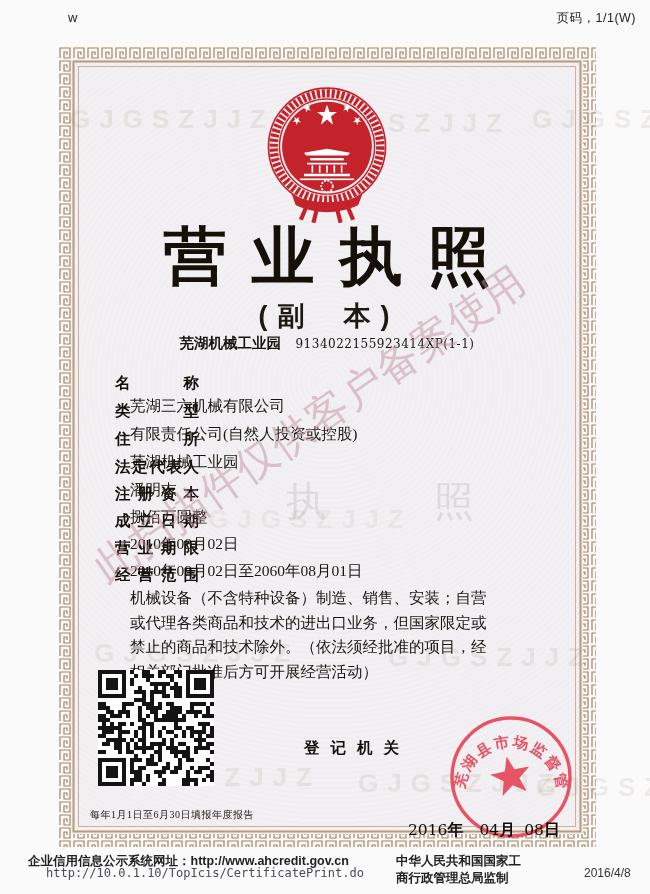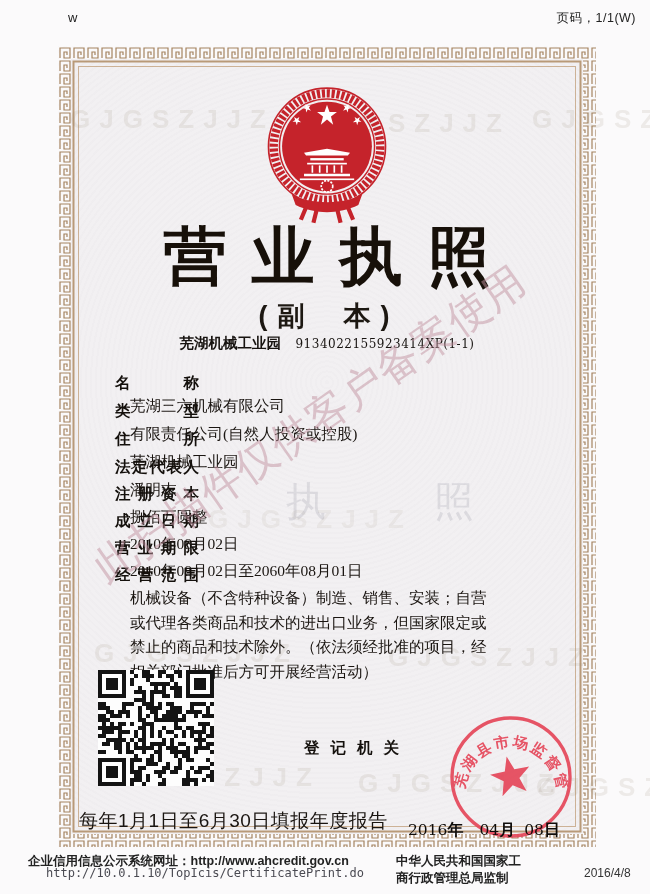--- a/index.html
+++ b/index.html
@@ -51,22 +51,22 @@
     letter-spacing:11px;color:#14100c;white-space:nowrap;}
 
   .stamp{position:absolute;left:382px;top:660px;width:142px;height:142px;opacity:.92;}
 
   .date-line{position:absolute;left:350px;top:742px;white-space:nowrap;z-index:6;color:#0e0c0a;margin-top:32px;}
   .date-line .num{font-size:15.5px;font-family:"DejaVu Serif","Liberation Serif",serif;}
   .date-line .unit{font-size:16px;font-weight:bold;}
   .date-line .gap1{display:inline-block;width:16px;}
   .date-line .gap2{display:inline-block;width:9px;}
 
-  .annual-note{position:absolute;left:21px;top:762px;font-size:19px;color:#1a1511;
-    font-family:Liberation Sans, sans-serif;letter-spacing:.5px;}
+  .annual-note{position:absolute;left:32px;top:762px;font-size:10px;color:#1a1511;
+    font-family:Liberation Serif, serif;letter-spacing:.5px;}
 
   .diag-wm{position:absolute;left:-6px;top:350px;width:516px;text-align:center;
     font-size:42px;font-weight:500;letter-spacing:1px;color:rgba(194,146,160,.5);
     transform:rotate(-35deg);pointer-events:none;z-index:5;white-space:nowrap;}
 
   .footer{position:absolute;left:0;top:848px;width:524px;height:46px;font-size:12.5px;}
   .ft-site{position:absolute;left:28px;top:5px;font-weight:600;color:#222;}
   .ft-url{position:absolute;left:46px;top:18px;font-family:"DejaVu Sans Mono","Liberation Mono",monospace;
     font-size:12px;color:#4a4a52;}
   .ft-sup{position:absolute;left:396px;top:5px;font-weight:600;color:#222;}

